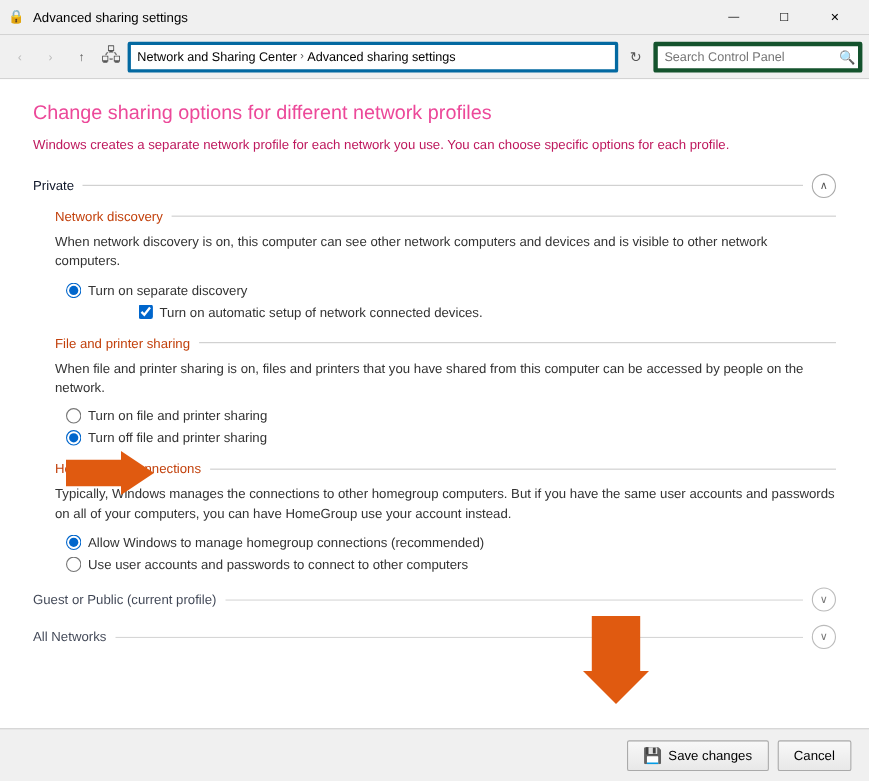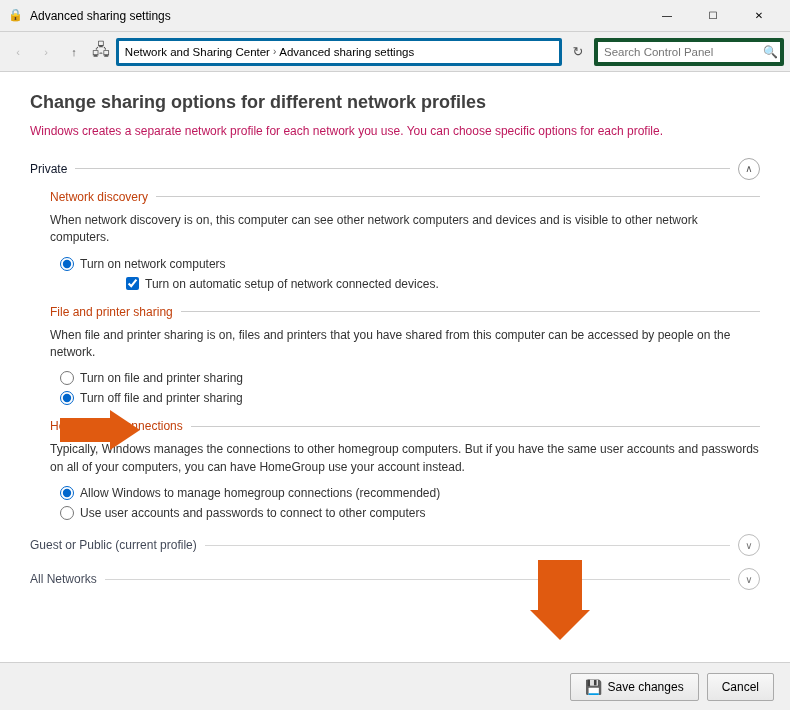--- a/index.html
+++ b/index.html
@@ -144,23 +144,23 @@
     
     .main-content {
       background: white;
       padding: 20px 30px 20px 30px;
       height: calc(710px - 32px - 40px - 48px);
       overflow-y: auto;
       position: relative;
     }
 
     .page-title {
-      color: #404040;
+      color: #ec4899;
       font-size: 18px;
-      font-weight: 700;
+      font-weight: 400;
       margin-bottom: 10px;
     }
     .page-desc {
       font-size: 12px;
       color: #be185d;
       margin-bottom: 18px;
       line-height: 1.4;
     }
 
     
@@ -365,21 +365,21 @@
 
     <div class="subsection">
       <div class="subsection-header">
         <span class="subsection-label">Network discovery</span>
         <div class="subsection-line"></div>
       </div>
       <p class="subsection-desc">When network discovery is on, this computer can see other network computers and devices and is visible to other network computers.</p>
       <div class="radio-group">
         <label class="radio-item">
           <input type="radio" name="discovery" checked="" style="">
-          <span>Turn on network computers</span>
+          <span>Turn on separate discovery</span>
         </label>
         <label class="checkbox-item">
           <input type="checkbox" checked="" style="">
           <span>Turn on automatic setup of network connected devices.</span>
         </label>
       </div>
     </div>
 
     <div class="subsection">
       <div class="subsection-header">

